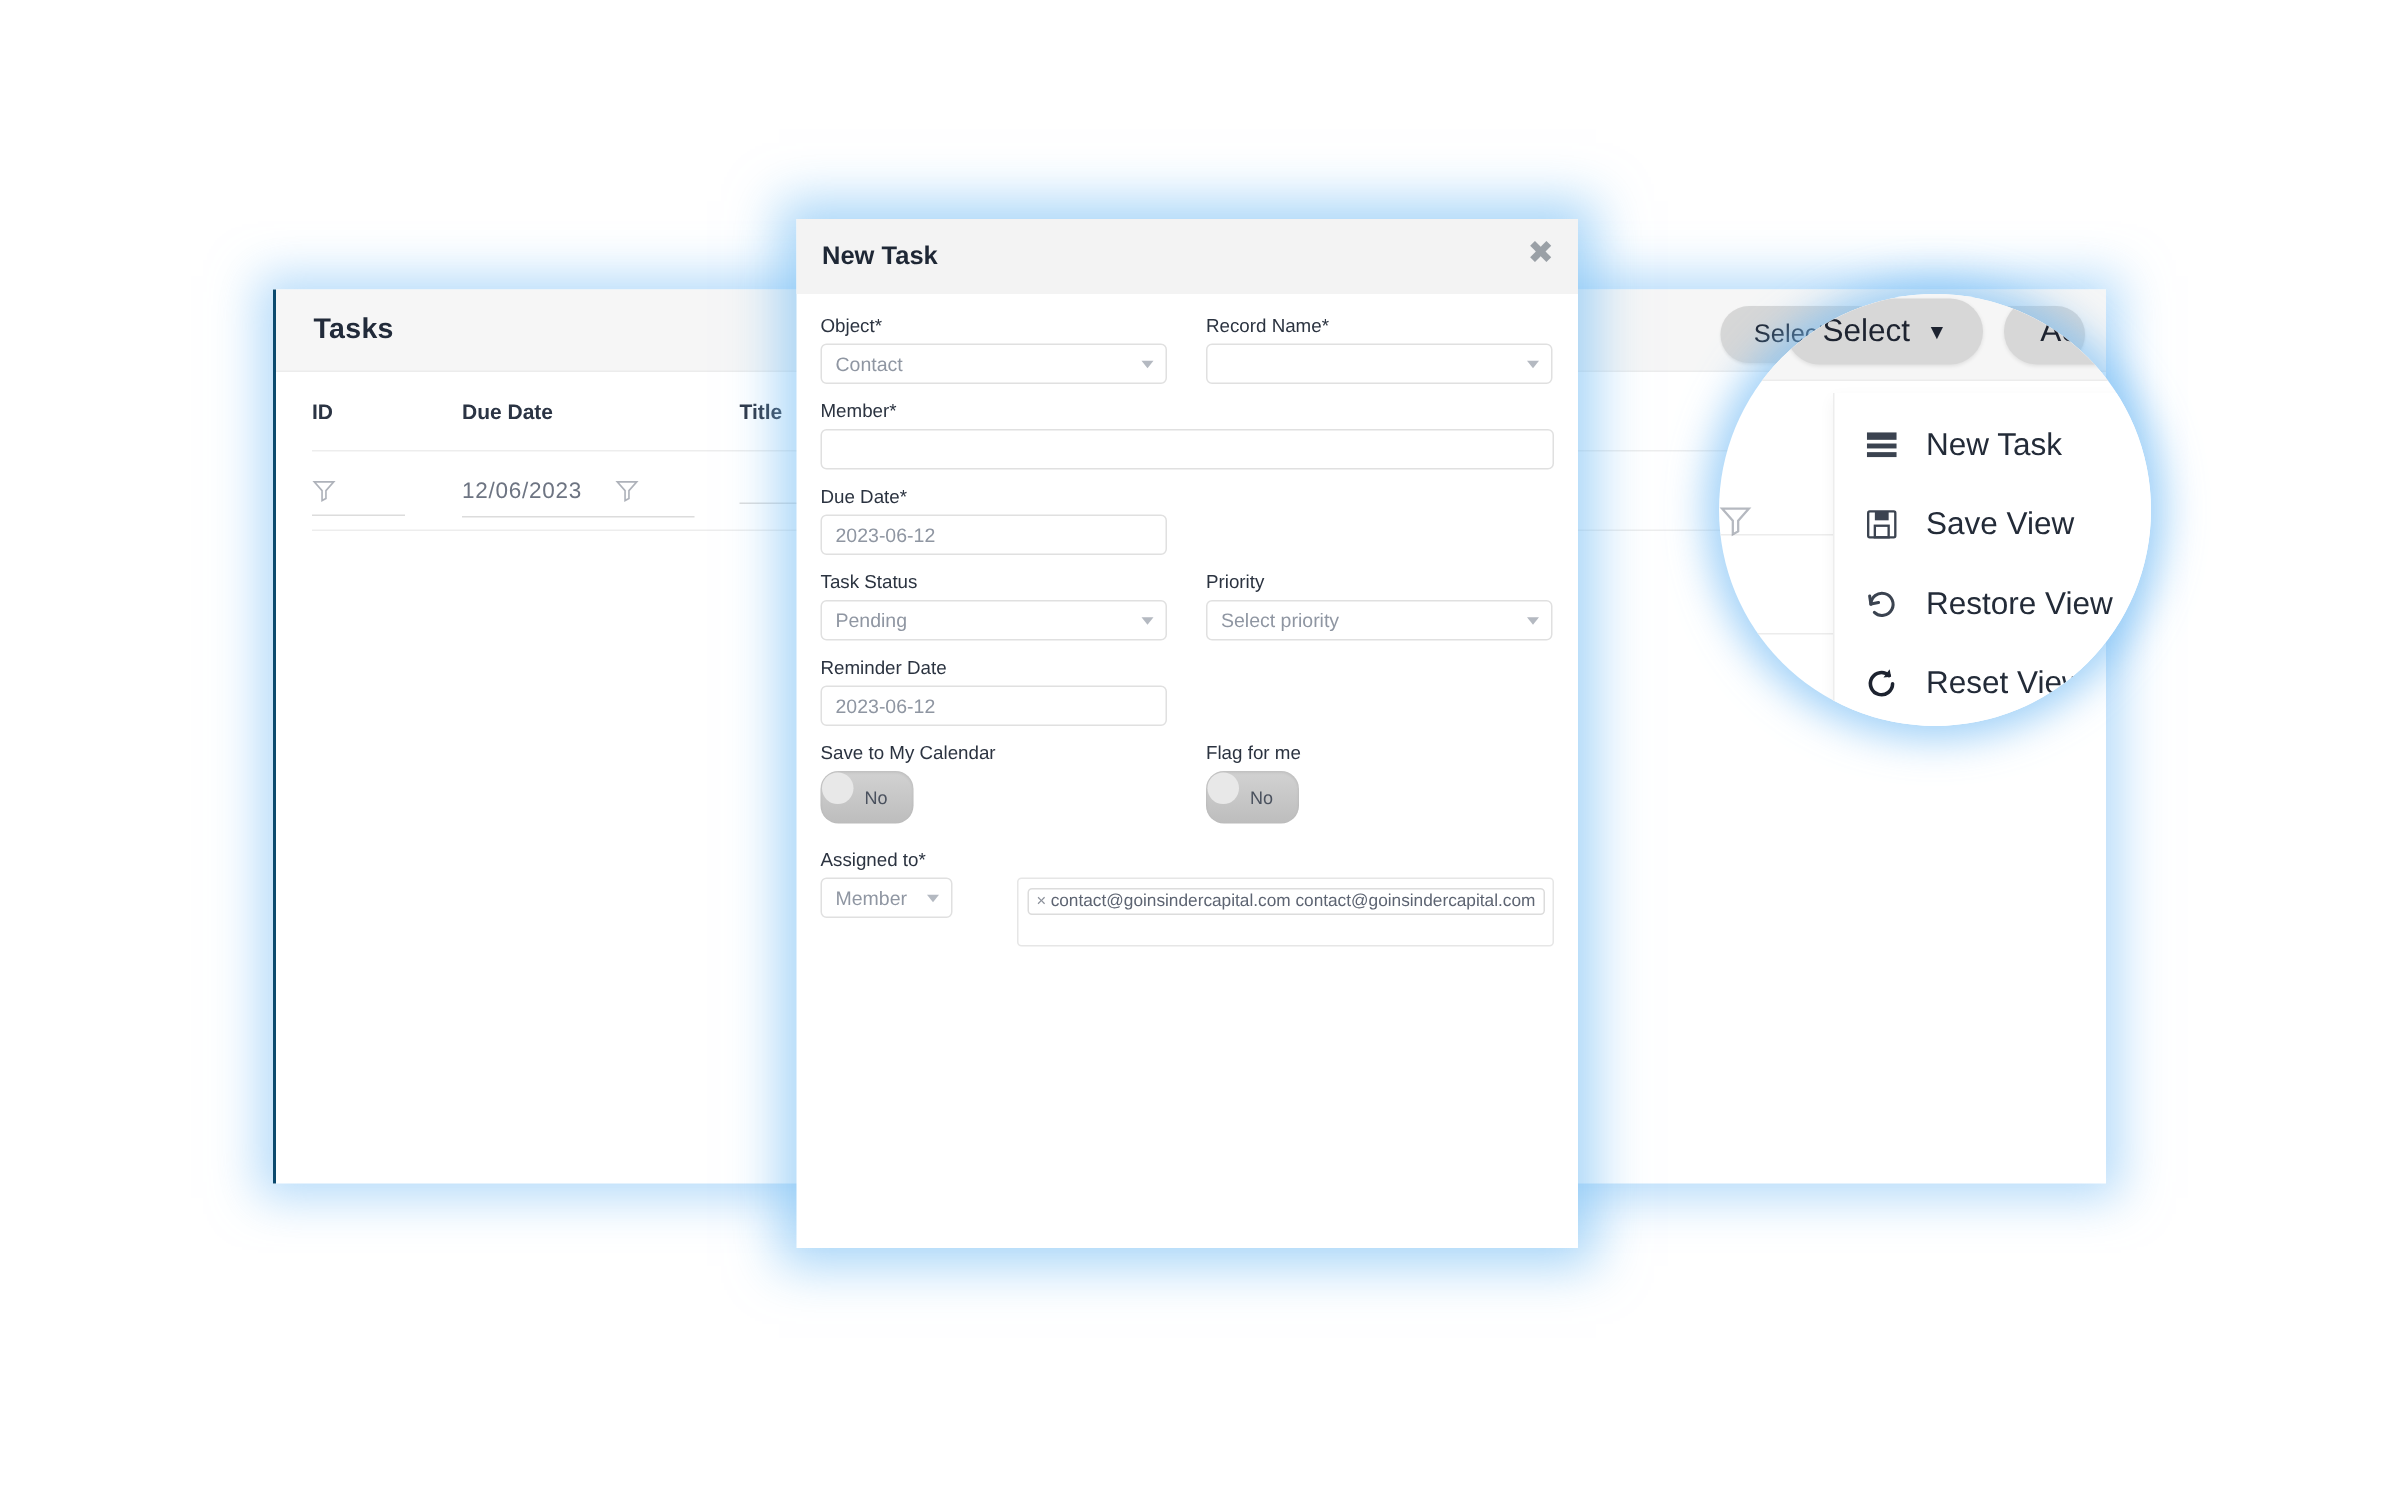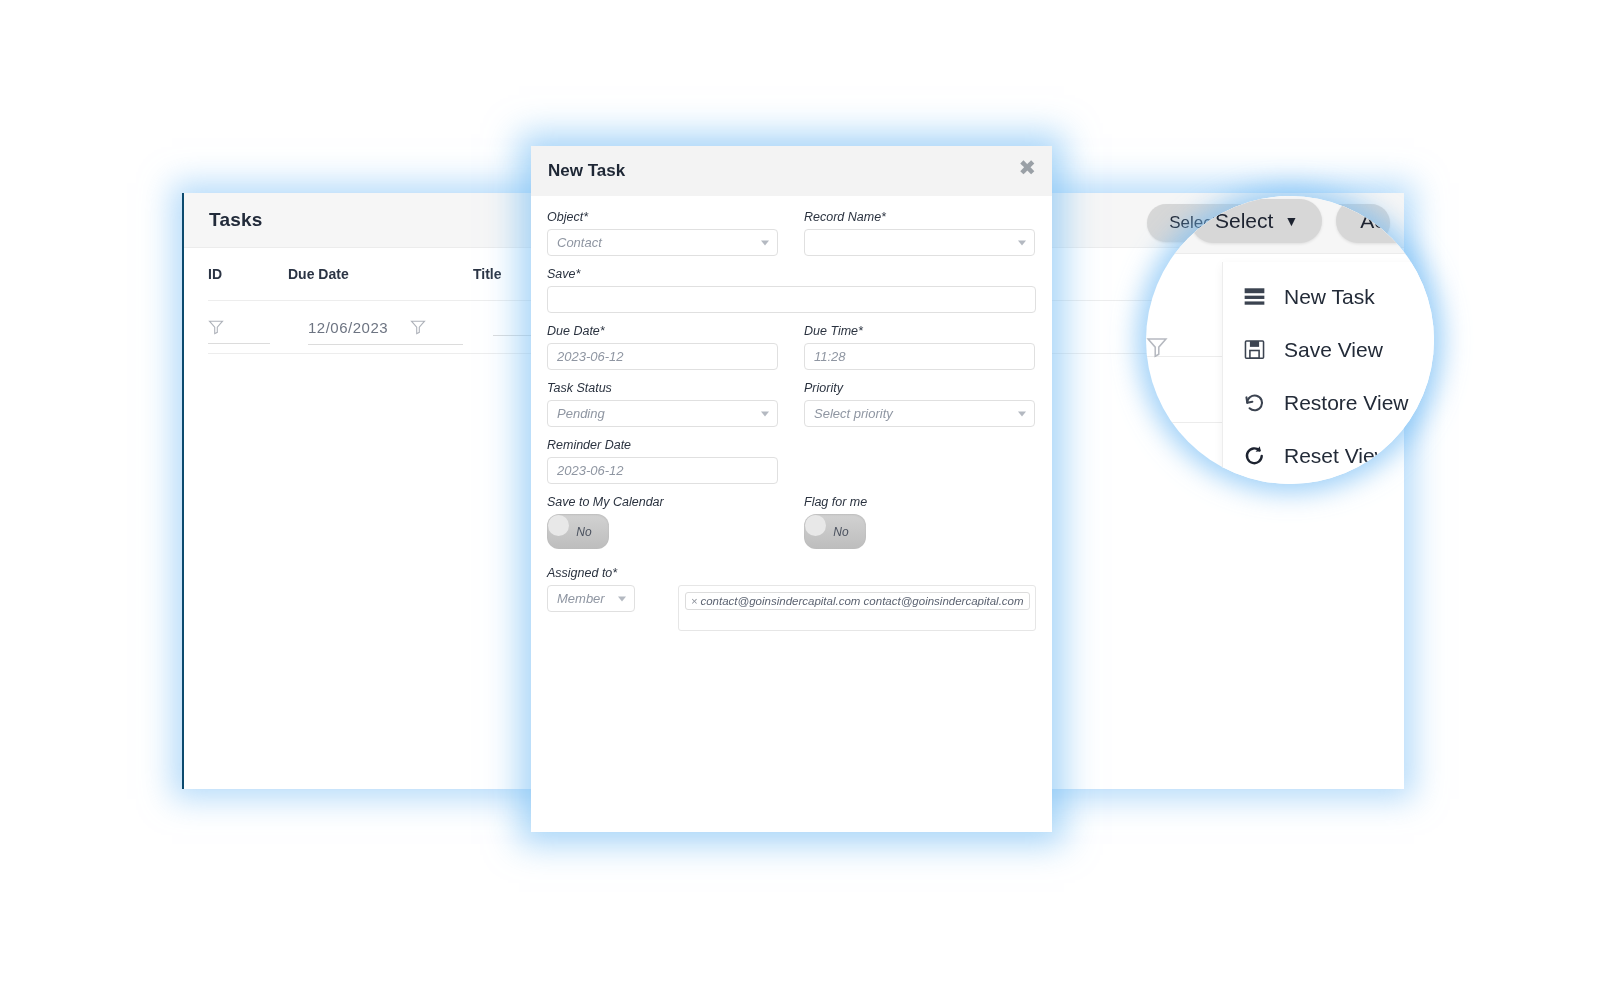--- a/index.html
+++ b/index.html
@@ -47,21 +47,21 @@
   .caret { font-size: 11px; line-height: 1; }
 
   
   .tbl { width: 100%; }
   .tbl-head {
     display: flex; height: 52px; align-items: center;
     font-size: 14px; font-weight: bold; color: #2b3444;
     padding: 0 24px;
   }
   .th { flex: 0 0 auto; }
-  .th.id    { width: 80px; }
+  .th.id    { width: 100px; }
   .th.due   { width: 185px; }
   .th.title { width: 300px; }
   .tbl-sep { height: 1px; background: #ededed; margin: 0 24px; }
   .tbl-filter {
     display: flex; height: 52px; align-items: center;
     padding: 0 24px; font-size: 14px; color: #7b8494;
   }
   .fcell { position: relative; display: flex; align-items: center; }
   .fcell.id    { width: 100px; }
   .fcell.due   { width: 185px; }
@@ -166,21 +166,21 @@
   }
   .modal-title {
     font-size: 17px; font-weight: bold; color: #1e2735;
   }
   .modal-close {
     position: absolute; right: 16px; top: 12px;
     font-size: 21px; font-weight: bold; color: #9aa0a6;
     line-height: 1; cursor: pointer;
     font-family: "DejaVu Sans", sans-serif;
   }
-  .modal-body { padding: 14px 16px 12px; font-style: italic; }
+  .modal-body { padding: 14px 16px 12px; }
 
   .row { display: flex; gap: 26px; }
   .fld { margin-bottom: 11px; }
   .fld.half { width: 231px; }
   .fld.full { width: 489px; }
   .lbl {
     display: block;
     font-size: 12.5px; color: #2b3340;
     margin-bottom: 5px;
   }
@@ -441,37 +441,31 @@
         <div class="fld half">
           <span class="lbl">Record Name*</span>
           <div class="ctl sel">
             <span></span>
             <span class="sel-arrow"></span>
           </div>
         </div>
       </div>
 
       <div class="fld full">
-        <span class="lbl">Save*</span>
+        <span class="lbl">Member*</span>
         <div class="ctl">
           <span></span>
         </div>
       </div>
 
       <div class="row">
         <div class="fld half">
           <span class="lbl">Due Date*</span>
           <div class="ctl">
             <span>2023-06-12</span>
-          </div>
-        </div>
-        <div class="fld half">
-          <span class="lbl">Due Time*</span>
-          <div class="ctl">
-            <span>11:28</span>
           </div>
         </div>
       </div>
 
 
       <div class="row">
         <div class="fld half">
           <span class="lbl">Task Status</span>
           <div class="ctl sel">
             <span>Pending</span>

